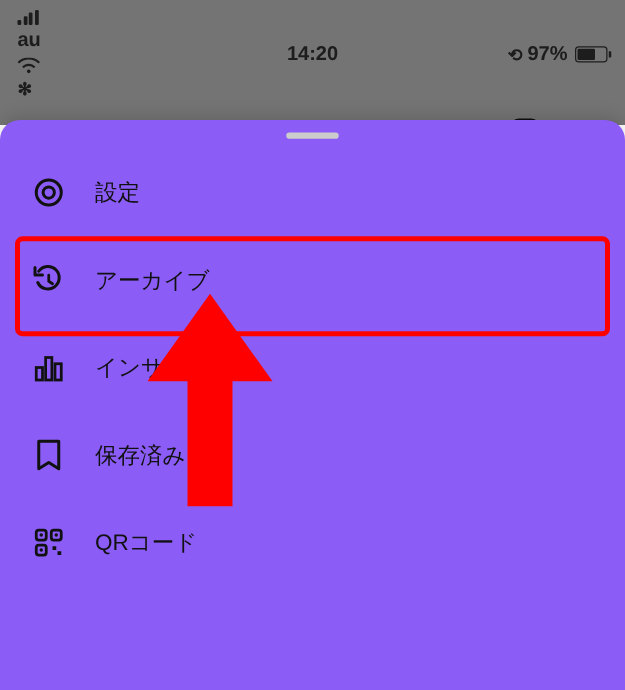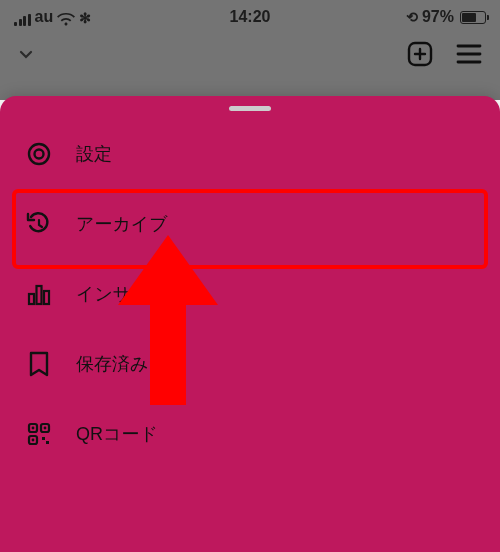--- a/index.html
+++ b/index.html
@@ -20,21 +20,21 @@
     }
     .status-bar {
       display: flex;
       justify-content: space-between;
       align-items: center;
       padding: 8px 14px 4px;
       font-size: 16px;
       font-weight: 600;
       color: #222;
     }
-    .status-left { display: flex; align-items: flex-end; gap: 4px; }
+    .status-left { display: flex; align-items: flex-start; gap: 4px; flex-direction: column; }
     .status-right { display: flex; align-items: center; gap: 4px; }
     .signal-bars {
       display: flex;
       align-items: flex-end;
       gap: 1.5px;
       height: 12px;
     }
     .signal-bars span {
       width: 3px;
       background: #222;
@@ -78,21 +78,21 @@
       font-weight: 700;
       display: flex;
       align-items: center;
       gap: 6px;
     }
     .header-actions { display: flex; gap: 22px; align-items: center; }
     .sheet {
       position: absolute;
       top: 96px;
       left: 0; right: 0; bottom: 0;
-      background: #be185d;
+      background: #8b5cf6;
       border-radius: 16px 16px 0 0;
       box-shadow: 0 -2px 14px rgba(0,0,0,0.15);
     }
     .grabber {
       width: 42px; height: 5px;
       background: #ccc;
       border-radius: 3px;
       margin: 10px auto 8px;
     }
     .menu-item {

